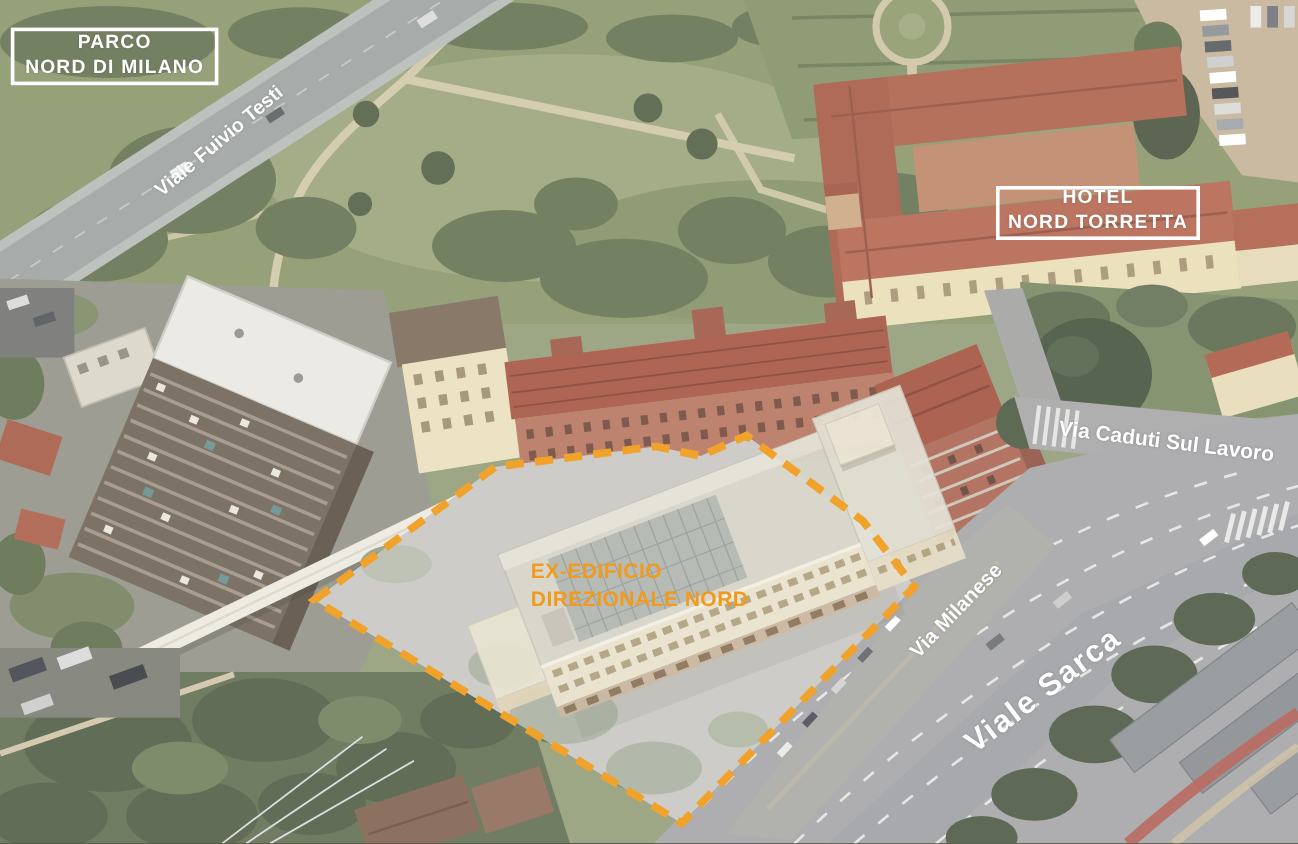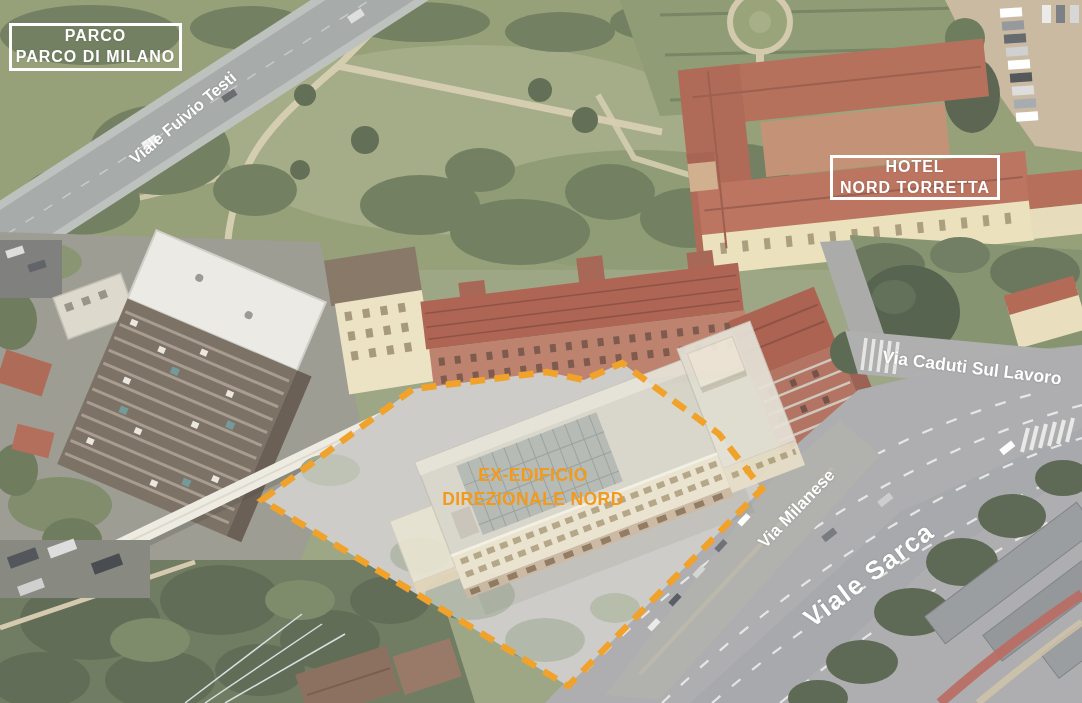--- a/index.html
+++ b/index.html
@@ -8,27 +8,27 @@
     background:#8f9a74; font-family:"Liberation Sans", sans-serif;
   }
   .stage svg { position:absolute; left:0; top:0; }
 
   .map-label {
     position:absolute; color:#ffffff; font-weight:bold; white-space:nowrap;
     text-shadow:0 0 2px rgba(60,60,60,0.35);
   }
   .box-label {
     position:absolute; border:3px solid #ffffff; color:#ffffff; font-weight:bold;
-    display:flex; flex-direction:column; justify-content:center; text-align:center;
+    display:flex; flex-direction:column; justify-content:flex-end; text-align:center;
     letter-spacing:1px; line-height:1.3; text-shadow:0 0 2px rgba(60,60,60,0.3);
     box-sizing:border-box;
   }
   .box-label span { display:block; }
   .site-label {
-    position:absolute; font-weight:bold; text-align:center; letter-spacing:0.4px;
+    position:absolute; font-weight:bold; letter-spacing:0.4px;
     line-height:1.35; white-space:nowrap;
   }
   .site-label span { display:block; }
 
   #label-parco   { left:9px;   top:23px;  width:173px; height:48px; font-size:16px; }
   #label-hotel   { left:830px; top:155px; width:170px; height:45px; font-size:16px; }
 
   #label-fulvio   { left:183px; top:118px; font-size:16.5px; transform:translate(-50%,-50%) rotate(-40deg); }
   #label-caduti   { left:972px; top:368px; font-size:17.5px; transform:translate(-50%,-50%) rotate(7deg); }
   #label-milanese { left:797px; top:509px; font-size:17px;   transform:translate(-50%,-50%) rotate(-46deg); }
@@ -494,21 +494,21 @@
     <rect x="-210" y="-34" width="45" height="66" fill="#e9e4d2" stroke="#d2ccba" stroke-width="1"></rect>
     <rect x="-210" y="32" width="45" height="12" fill="#e2d5ba"></rect>
     <line x1="-165" y1="20" x2="120" y2="20" stroke="#f6f2e6" stroke-width="3"></line>
   </g>
 
   <path d="M262,500 L413,389 L547,372 L584,380 L622,363 L719,434 L762,489 L568,686 Z" fill="none" stroke="#F0A22A" stroke-width="6.5" stroke-dasharray="15 9.5"></path>
 </svg>
 
   <div id="label-parco" class="box-label">
     <span>PARCO</span>
-    <span>PARCO DI MILANO</span>
+    <span>NORD DI MILANO</span>
   </div>
 
   <div id="label-hotel" class="box-label">
     <span>HOTEL</span>
     <span>NORD TORRETTA</span>
   </div>
 
   <div id="label-fulvio" class="map-label">Viale Fuivio Testi</div>
 
   <div id="label-caduti" class="map-label">Via Caduti Sul Lavoro</div>

